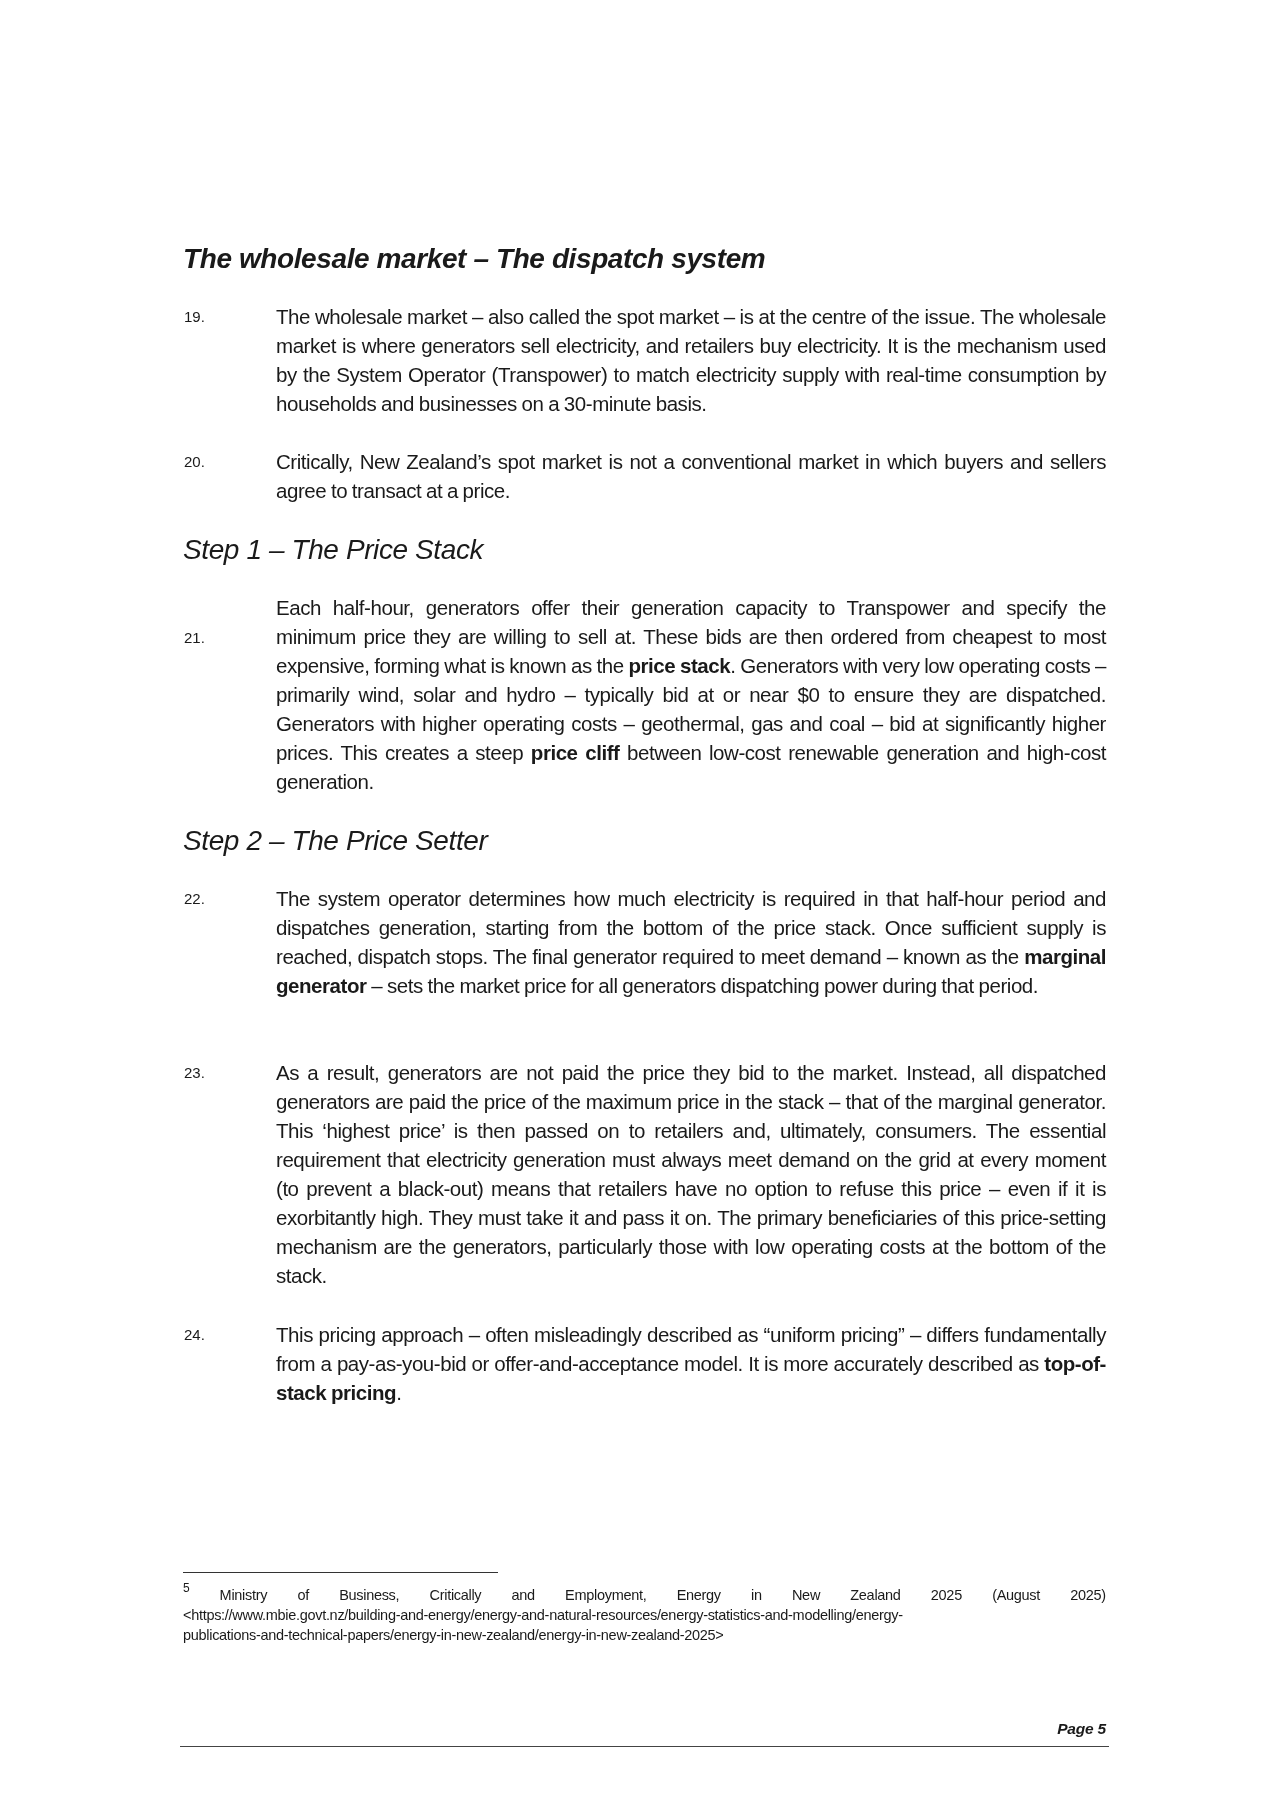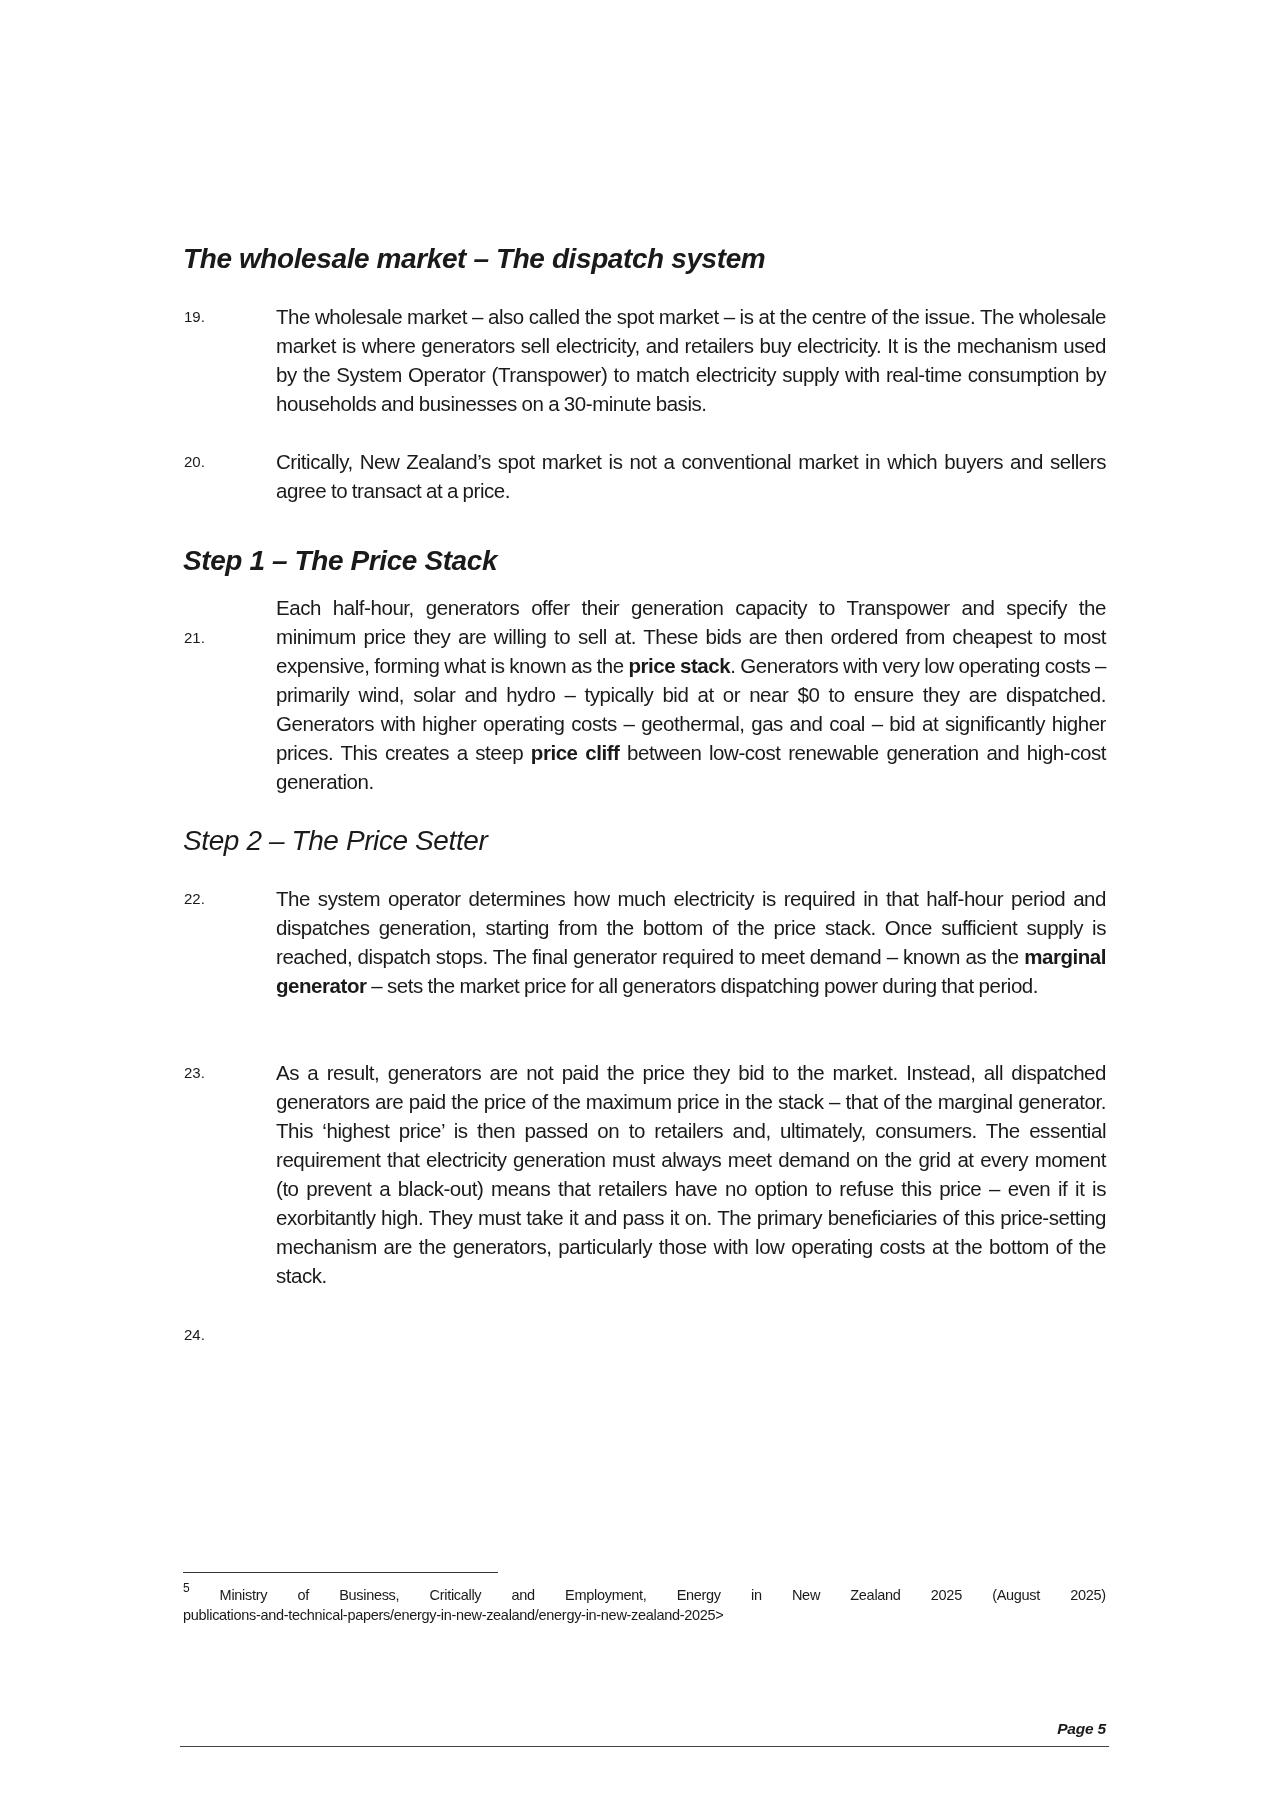--- a/index.html
+++ b/index.html
@@ -27,39 +27,41 @@
 
 
   <div class="heading bold" style="top:244px;">The wholesale market – The dispatch system</div>
 
   <div class="num" style="top:302px;">19.</div>
   <div class="block" style="top:302px;"><span>The wholesale market – also called the spot market – is at the centre of the issue. The wholesale market is where generators sell electricity, and retailers buy electricity. It is the mechanism used by the System Operator (Transpower) to match electricity supply with real-time consumption by households and businesses on a 30-minute basis.</span></div>
 
   <div class="num" style="top:447px;">20.</div>
   <div class="block" style="top:447px;"><span>Critically, New Zealand’s spot market is not a conventional market in which buyers and sellers agree to transact at a price.</span></div>
 
-  <div class="heading" style="top:546px;font-weight:bold;">Step 1 – The Price Stack</div>
+  <div class="heading" style="top:535px;">Step 1 – The Price Stack</div>
 
   <div class="num" style="top:623px;">21.</div>
   <div class="block" style="top:593px;"><span>Each half-hour, generators offer their generation capacity to Transpower and specify the minimum price they are willing to sell at. These bids are then ordered from cheapest to most expensive, forming what is known as the </span><b>price stack</b><span>. Generators with very low operating costs – primarily wind, solar and hydro – typically bid at or near $0 to ensure they are dispatched. Generators with higher operating costs – geothermal, gas and coal – bid at significantly higher prices. This creates a steep </span><b>price cliff</b><span> between low-cost renewable generation and high-cost generation.</span></div>
 
   <div class="heading" style="top:826px;">Step 2 – The Price Setter</div>
 
   <div class="num" style="top:884px;">22.</div>
   <div class="block" style="top:884px;"><span>The system operator determines how much electricity is required in that half-hour period and dispatches generation, starting from the bottom of the price stack. Once sufficient supply is reached, dispatch stops. The final generator required to meet demand – known as the </span><b>marginal generator</b><span> – sets the market price for all generators dispatching power during that period.</span></div>
 
   <div class="num" style="top:1058px;">23.</div>
   <div class="block" style="top:1058px;"><span>As a result, generators are not paid the price they bid to the market. Instead, all dispatched generators are paid the price of the maximum price in the stack – that of the marginal generator. This ‘highest price’ is then passed on to retailers and, ultimately, consumers. The essential requirement that electricity generation must always meet demand on the grid at every moment (to prevent a black-out) means that retailers have no option to refuse this price – even if it is exorbitantly high. They must take it and pass it on. The primary beneficiaries of this price-setting mechanism are the generators, particularly those with low operating costs at the bottom of the stack.</span></div>
 
   <div class="num" style="top:1320px;">24.</div>
+  <div class="block" style="top:1320px;"><span>This pricing approach – often misleadingly described as “uniform pricing” – differs fundamentally from a pay-as-you-bid or offer-and-acceptance model. It is more accurately described as </span><b>top-of-stack pricing</b><span>.</span></div>
 
   <div class="fn-rule"></div>
   <div class="fn">
     <div class="fn-first">
       <span><sup>5</sup></span>
       <span id="fn-words" style="display:contents"><span>Ministry</span><span>of</span><span>Business,</span><span>Critically</span><span>and</span><span>Employment,</span><span>Energy</span><span>in</span><span>New</span><span>Zealand</span><span>2025</span><span>(August</span><span>2025)</span></span>
     </div>
+    <div>&lt;https://www.mbie.govt.nz/building-and-energy/energy-and-natural-resources/energy-statistics-and-modelling/energy-</div>
     <div>publications-and-technical-papers/energy-in-new-zealand/energy-in-new-zealand-2025&gt;</div>
   </div>
 
   <div class="footer-text">Page 5</div>
   <div class="footer-rule"></div>
 </div>
 
 </body></html>

